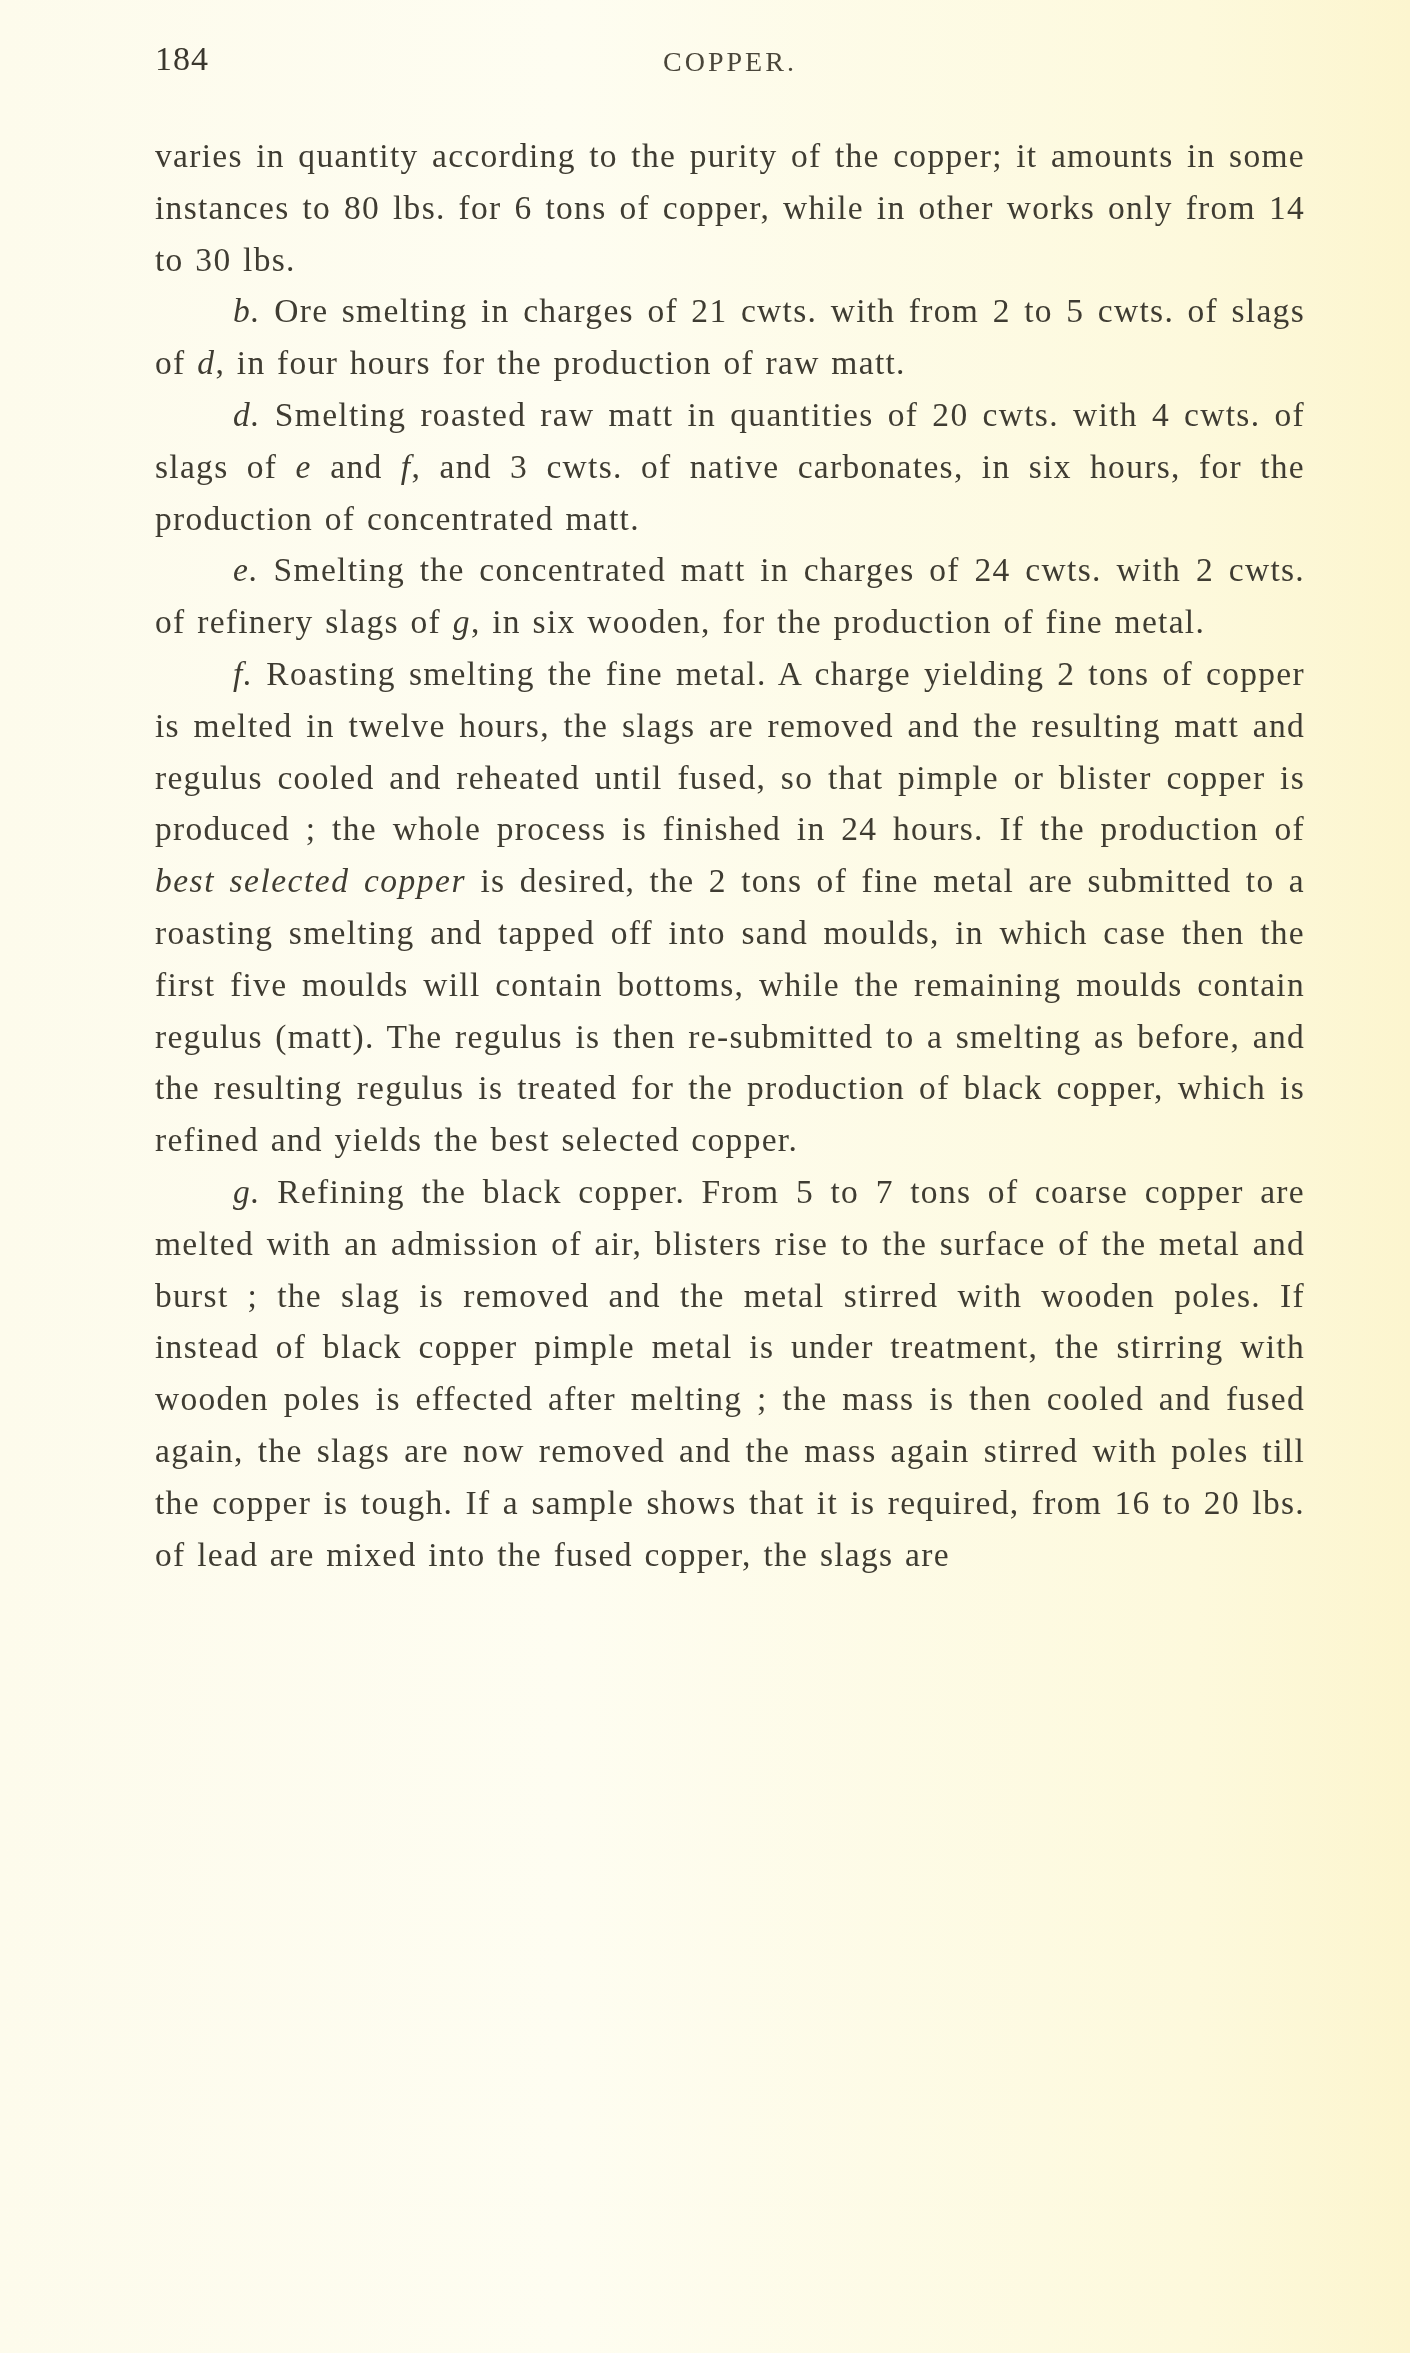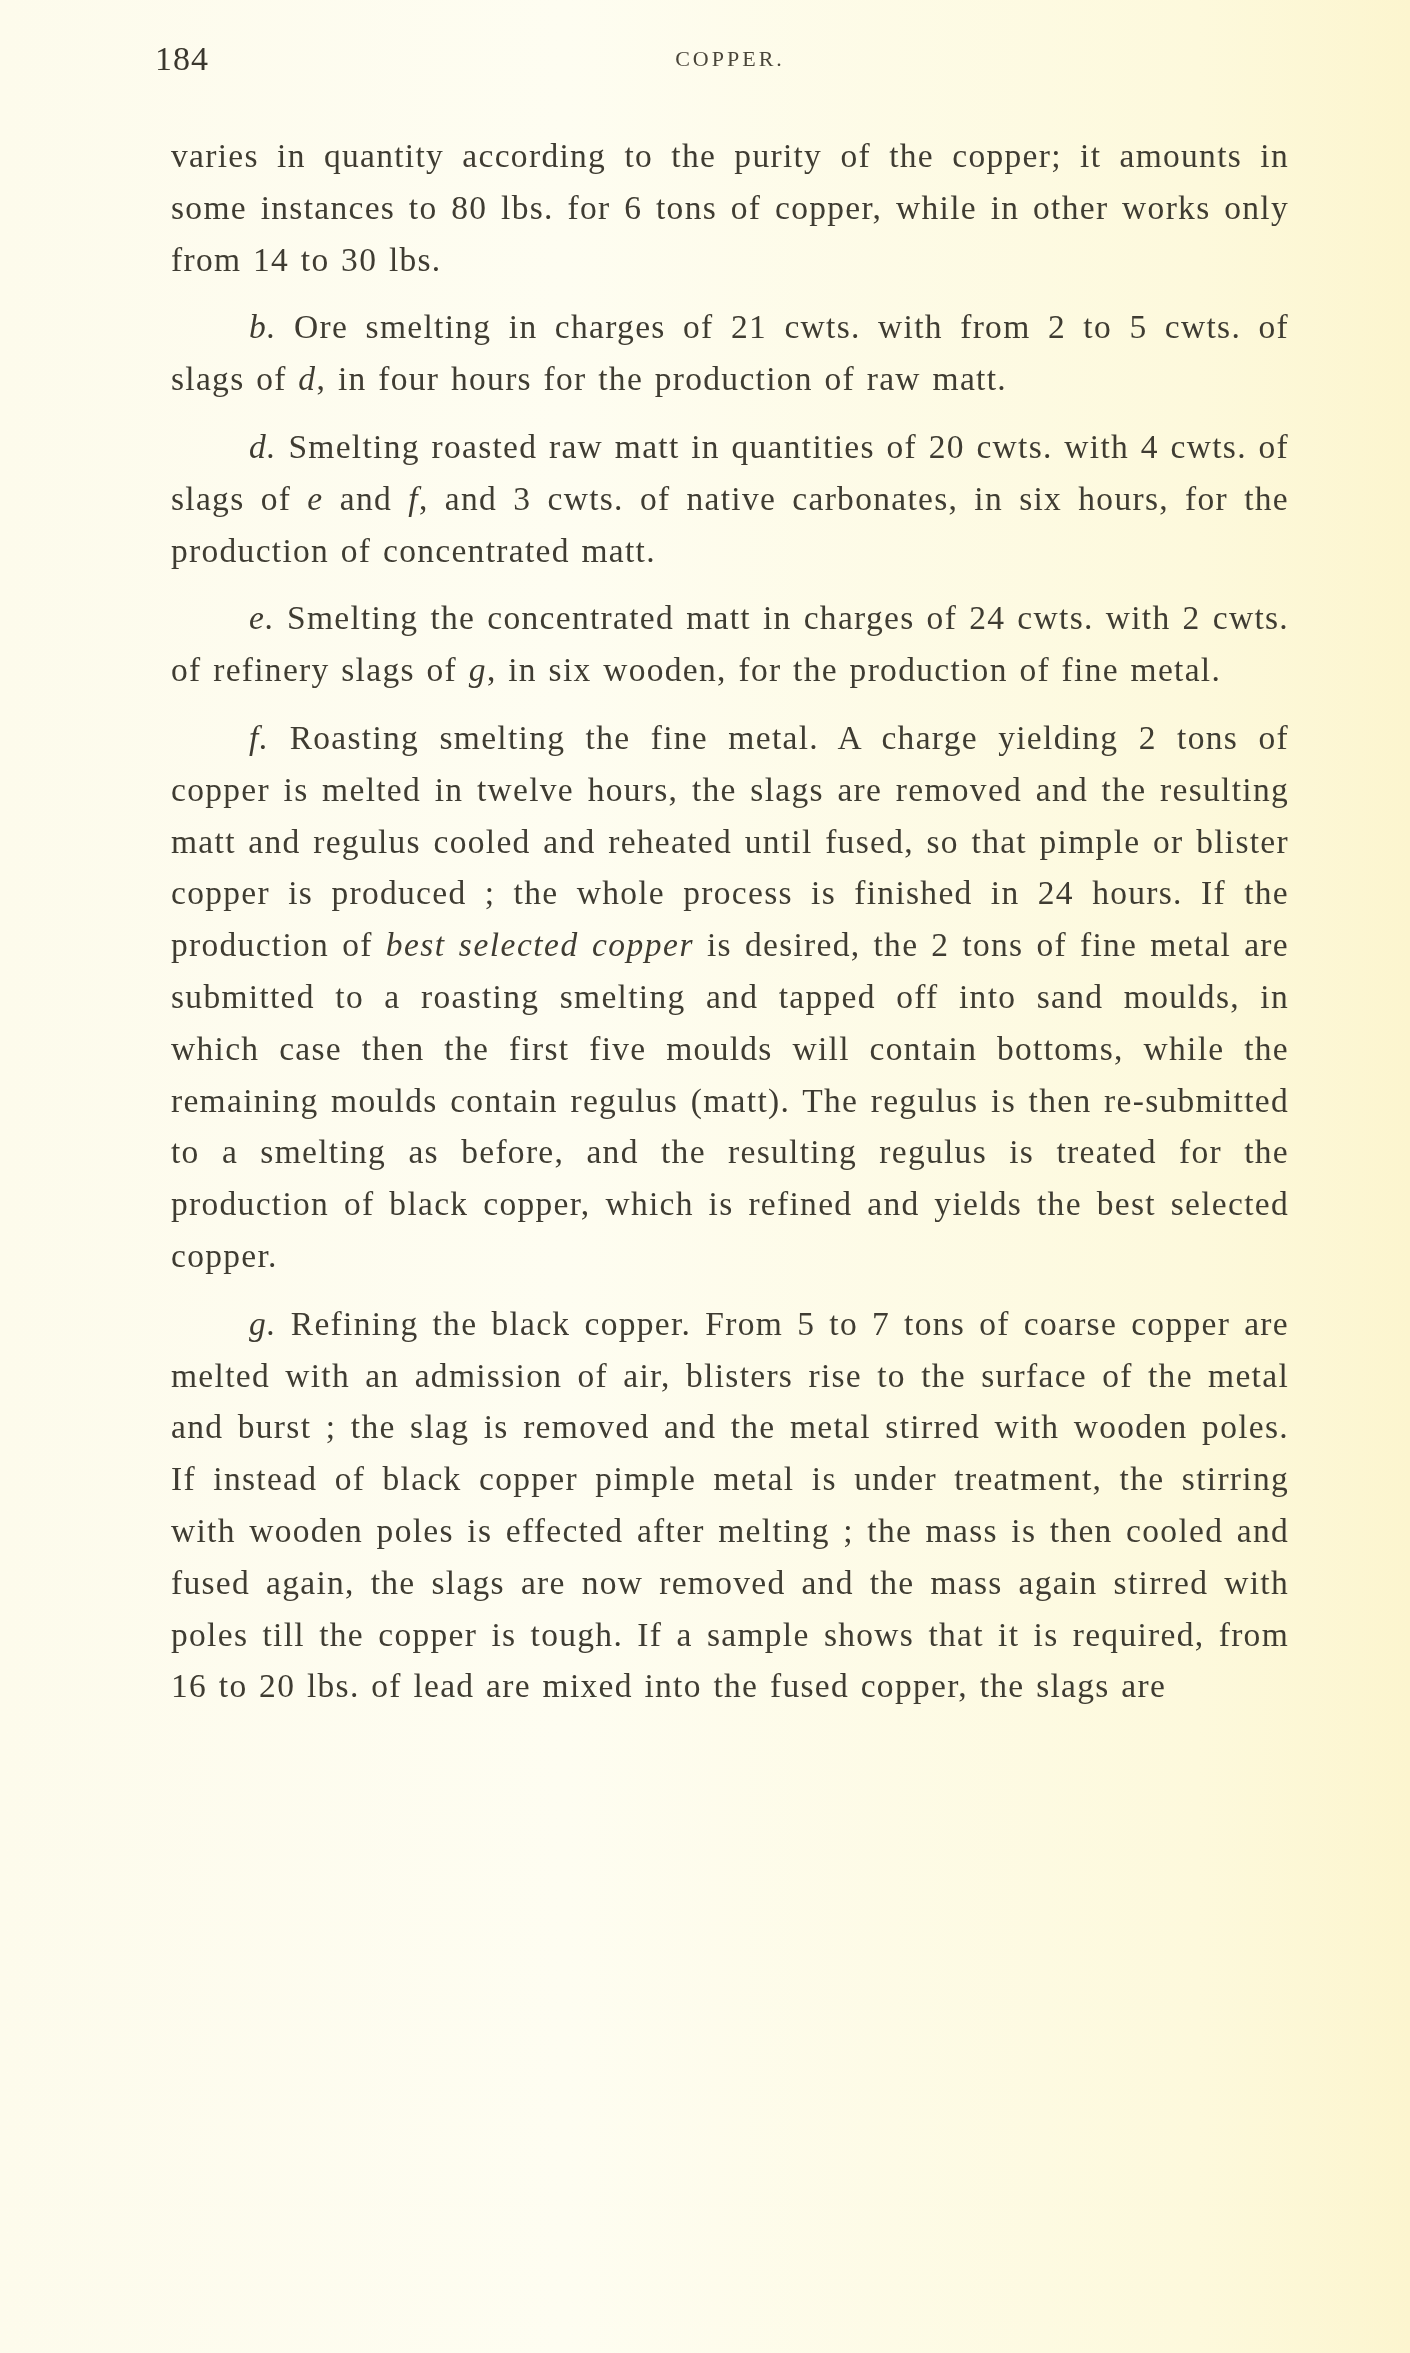--- a/index.html
+++ b/index.html
@@ -33,35 +33,35 @@
     font-size: 34px;
     letter-spacing: 1px;
     color: #3a372e;
   }
   .running-title {
     position: absolute;
     left: 0;
     right: 0;
     top: 6px;
     text-align: center;
-    font-size: 22px;
+    font-size: 28px;
     letter-spacing: 3px;
     color: #4a463a;
   }
   .body-text {
     margin-top: 30px;
   }
   .para {
     font-size: 33.5px;
     line-height: 51.8px;
     text-align: justify;
     text-align-last: left;
     letter-spacing: 1.3px;
     word-spacing: 2px;
-    margin: 16px;
+    margin: 0;
   }
   .para.indent {
     text-indent: 78px;
   }
   .para.heading {
     font-weight: normal;
     color: #36332a;
     letter-spacing: 1.6px;
     -webkit-text-stroke: 0.5px #36332a;
   }

